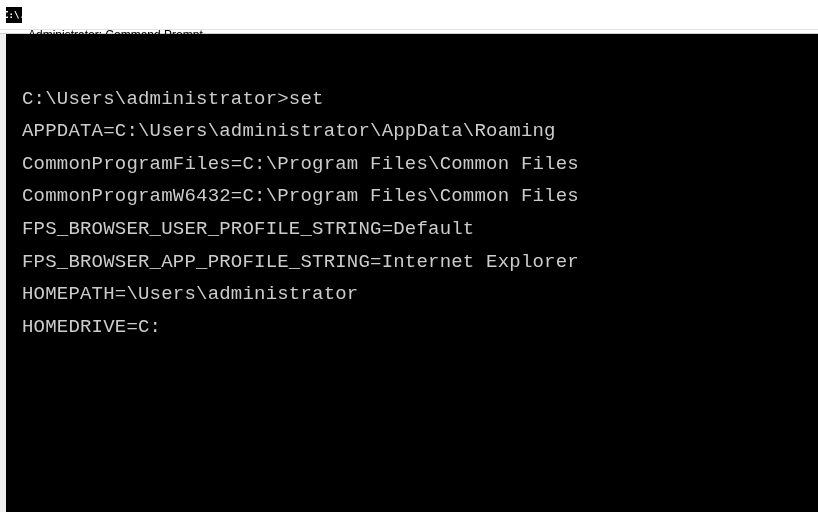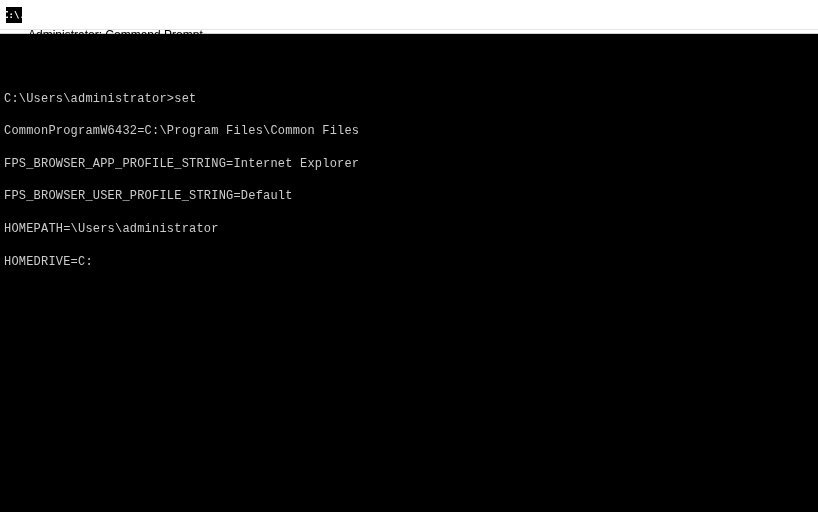--- a/index.html
+++ b/index.html
@@ -42,50 +42,53 @@
     }
     .separator-bar {
       height: 4px;
       background: #ffffff;
       border-bottom: 1px solid #d0d0d0;
     }
     .terminal {
       background: #000000;
       color: #cccccc;
       font-family: Consolas, "Courier New", monospace;
-      font-size: 12px;
+      font-size: 19px;
       line-height: 16.3px;
-      padding: 8px 4px 0 4px;
+      padding: 8px 4px 0 16px;
       height: calc(512px - 34px);
       overflow: hidden;
       white-space: pre;
       letter-spacing: 0.2px;
+      margin-left: 6px;
     }
     .terminal-line {
       display: block;
     }
     .blank-line {
       height: 16px;
     }
   </style>
 </head>
 <body>
 
 <div class="titlebar">
   <div class="titlebar-icon">C:\.</div>
   <div class="titlebar-text">Administrator: Command Prompt</div>
 </div>
 <div class="separator-bar"></div>
 
 <div class="terminal">
 <div class="blank-line"></div>
 <span class="terminal-line">C:\Users\administrator&gt;set</span>
+<span class="terminal-line">APPDATA=C:\Users\administrator\AppData\Roaming</span>
+<span class="terminal-line">CommonProgramFiles=C:\Program Files\Common Files</span>
 <span class="terminal-line">CommonProgramW6432=C:\Program Files\Common Files</span>
+<span class="terminal-line">FPS_BROWSER_USER_PROFILE_STRING=Default</span>
 <span class="terminal-line">FPS_BROWSER_APP_PROFILE_STRING=Internet Explorer</span>
-<span class="terminal-line">FPS_BROWSER_USER_PROFILE_STRING=Default</span>
 <span class="terminal-line">HOMEPATH=\Users\administrator</span>
 <span class="terminal-line">HOMEDRIVE=C:</span>
 
 
 
 
 
 
 
 

